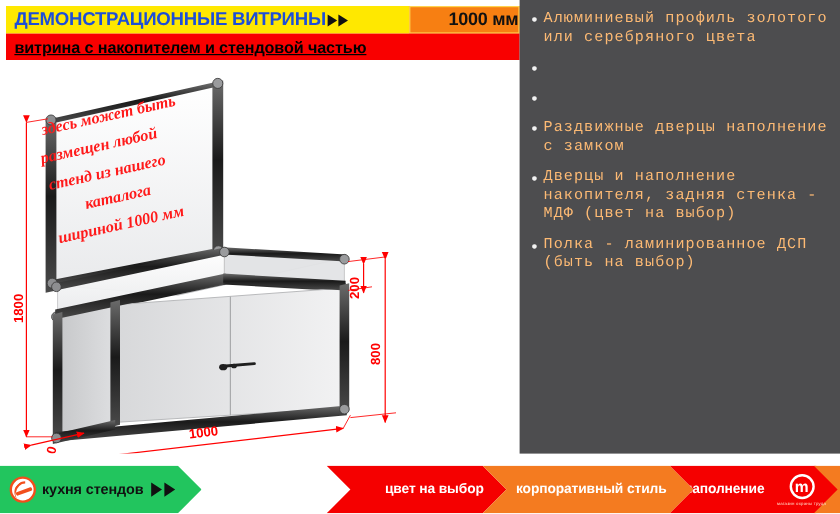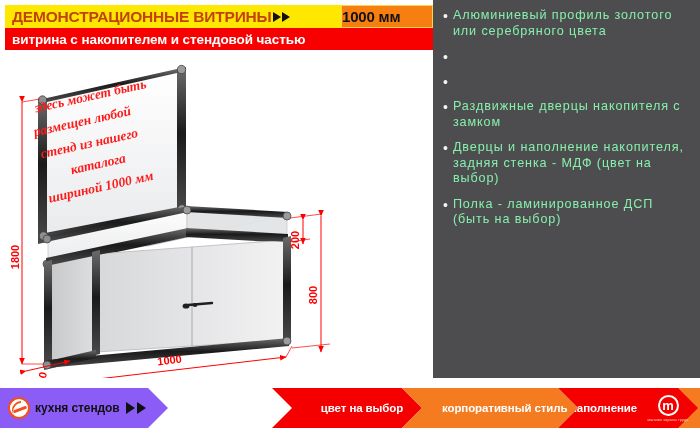--- a/index.html
+++ b/index.html
@@ -13,60 +13,60 @@
   .page{position:absolute;inset:0;width:700px;height:428px;background:#fff;}
 
   
   .header{position:absolute;left:5px;top:5px;width:428px;height:45px;}
   .title-bar{
     position:absolute;left:0;top:0;width:336px;height:23px;
     background:var(--yellow,#ffe800);
     display:flex;align-items:center;
   }
   .title-text{
-    font-size:15.5px;font-weight:bold;color:#c2410c;
+    font-size:15.5px;font-weight:bold;color:#1d4ed8;
     letter-spacing:-.2px;padding-left:7px;white-space:nowrap;
     font-family:"Liberation Sans","DejaVu Sans",sans-serif;
     text-align:right;
   }
   .title-arrows{display:flex;align-items:center;gap:1px;margin-left:1px;}
   .tri{
     width:0;height:0;border-left:8px solid #111;
     border-top:5.5px solid transparent;border-bottom:5.5px solid transparent;
   }
   .size-badge{
     position:absolute;left:336px;top:0;width:92px;height:23px;
     background:#f77f12;
-    display:flex;align-items:center;justify-content:flex-start;
+    display:flex;align-items:center;justify-content:flex-end;
     box-sizing:border-box;border:1px solid #ffd24d;
   }
   .size-badge span{font-size:15px;font-weight:bold;color:#111;letter-spacing:-.2px;}
   .subtitle-bar{
     position:absolute;left:0;top:23px;width:428px;height:22px;
     background:#f90000;display:flex;align-items:center;
   }
   .subtitle-text{
-    font-size:13.5px;font-weight:bold;color:#ffffff;padding-left:7px;
-    letter-spacing:-.1px;white-space:nowrap;
+    font-size:13.5px;font-weight:bold;color:#000000;padding-left:7px;
+    letter-spacing:-.1px;white-space:nowrap;text-decoration:underline;
   }
 
   
   .features{
     position:absolute;left:433px;top:0;width:267px;height:378px;
     background:#4d4d4f;box-sizing:border-box;
     padding:8px 8px 0 10px;
   }
   .feat{display:flex;align-items:flex-start;margin-bottom:10px;}
   .feat .dot{
     color:#f2f2f2;font-size:14px;line-height:14px;margin-right:5px;
     flex:0 0 auto;padding-top:1px;
   }
   .feat .ftext{
-    color:#86efac;font-size:12.6px;line-height:15.5px;
-    font-family:Liberation Sans, sans-serif;
+    color:#fdba74;font-size:12.6px;line-height:15.5px;
+    font-family:Liberation Mono, monospace;
   }
   .feat.sp .ftext{letter-spacing:.9px;}
 
   
   .drawing{position:absolute;left:0;top:52px;width:433px;height:326px;}
   .drawing svg{display:block;}
 
   
   .dimtext{fill:#ff0000;font-family:"Liberation Sans","DejaVu Sans",sans-serif;
            font-size:11px;font-weight:bold;}
@@ -138,21 +138,21 @@
       <span class="ftext">Алюминиевый профиль золотого или серебряного цвета</span>
     </div>
     <div class="feat">
       <span class="dot">•</span>
     </div>
     <div class="feat sp">
       <span class="dot">•</span>
     </div>
     <div class="feat sp">
       <span class="dot">•</span>
-      <span class="ftext">Раздвижные дверцы накопителя с замком</span>
+      <span class="ftext">Раздвижные дверцы наполнение с замком</span>
     </div>
     <div class="feat sp">
       <span class="dot">•</span>
       <span class="ftext">Дверцы и наполнение накопителя, задняя стенка - МДФ (цвет на выбор)</span>
     </div>
     <div class="feat sp">
       <span class="dot">•</span>
       <span class="ftext">Полка - ламинированное ДСП (быть на выбор)</span>
     </div>
   </div>
@@ -285,39 +285,39 @@
         <text class="dimtext" transform="translate(45,330) rotate(-76)" text-anchor="middle">400</text>
         <text class="dimtext" transform="translate(299,188) rotate(-90)" text-anchor="middle">200</text>
         <text class="dimtext" transform="translate(317,243) rotate(-90)" text-anchor="middle">800</text>
         <text class="dimtext" transform="translate(170,312) rotate(-7)" text-anchor="middle">1000</text>
       </g>
     </svg>
   </div>
 
   <div class="botbar">
 
-    <div class="chev first" style="left:0;width:168px;background:#8b5cf6;
+    <div class="chev first" style="left:0;width:168px;background:#22c55e;
                 clip-path:polygon(0 0,148px 0,168px 20px,148px 40px,0 40px);">
       <span class="logo-left"></span>
       <span class="lbl">кухня стендов</span>
       <span class="arrows-blk">
           <i></i>
           <i></i>
         </span>
     </div>
 
 
     <div class="chev" style="left:272px;width:150px;background:#f50000;
                 clip-path:polygon(0 0,130px 0,150px 20px,130px 40px,0 40px,20px 20px);justify-content:center;">
       <span class="lbl" style="margin-left:30px">цвет на выбор</span>
     </div>
 
     <div class="chev" style="left:402px;width:176px;background:#f47b20;
                 clip-path:polygon(0 0,156px 0,176px 20px,156px 40px,0 40px,20px 20px);">
-      <span class="lbl" style="margin-left:40px">корпоративный стиль</span>
+      <span class="lbl" style="margin-left:28px">корпоративный стиль</span>
     </div>
 
     <div class="chev" style="left:558px;width:142px;background:#f50000;
                 clip-path:polygon(0 0,122px 0,142px 20px,122px 40px,0 40px,20px 20px);">
       <span class="lbl" style="margin-left:12px">наполнение</span>
     </div>
 
     <div class="chev" style="left:678px;width:22px;background:#f47b20;clip-path:polygon(0 0,22px 0,22px 40px,0 40px,20px 20px);"></div>
 
     <div class="brand">

